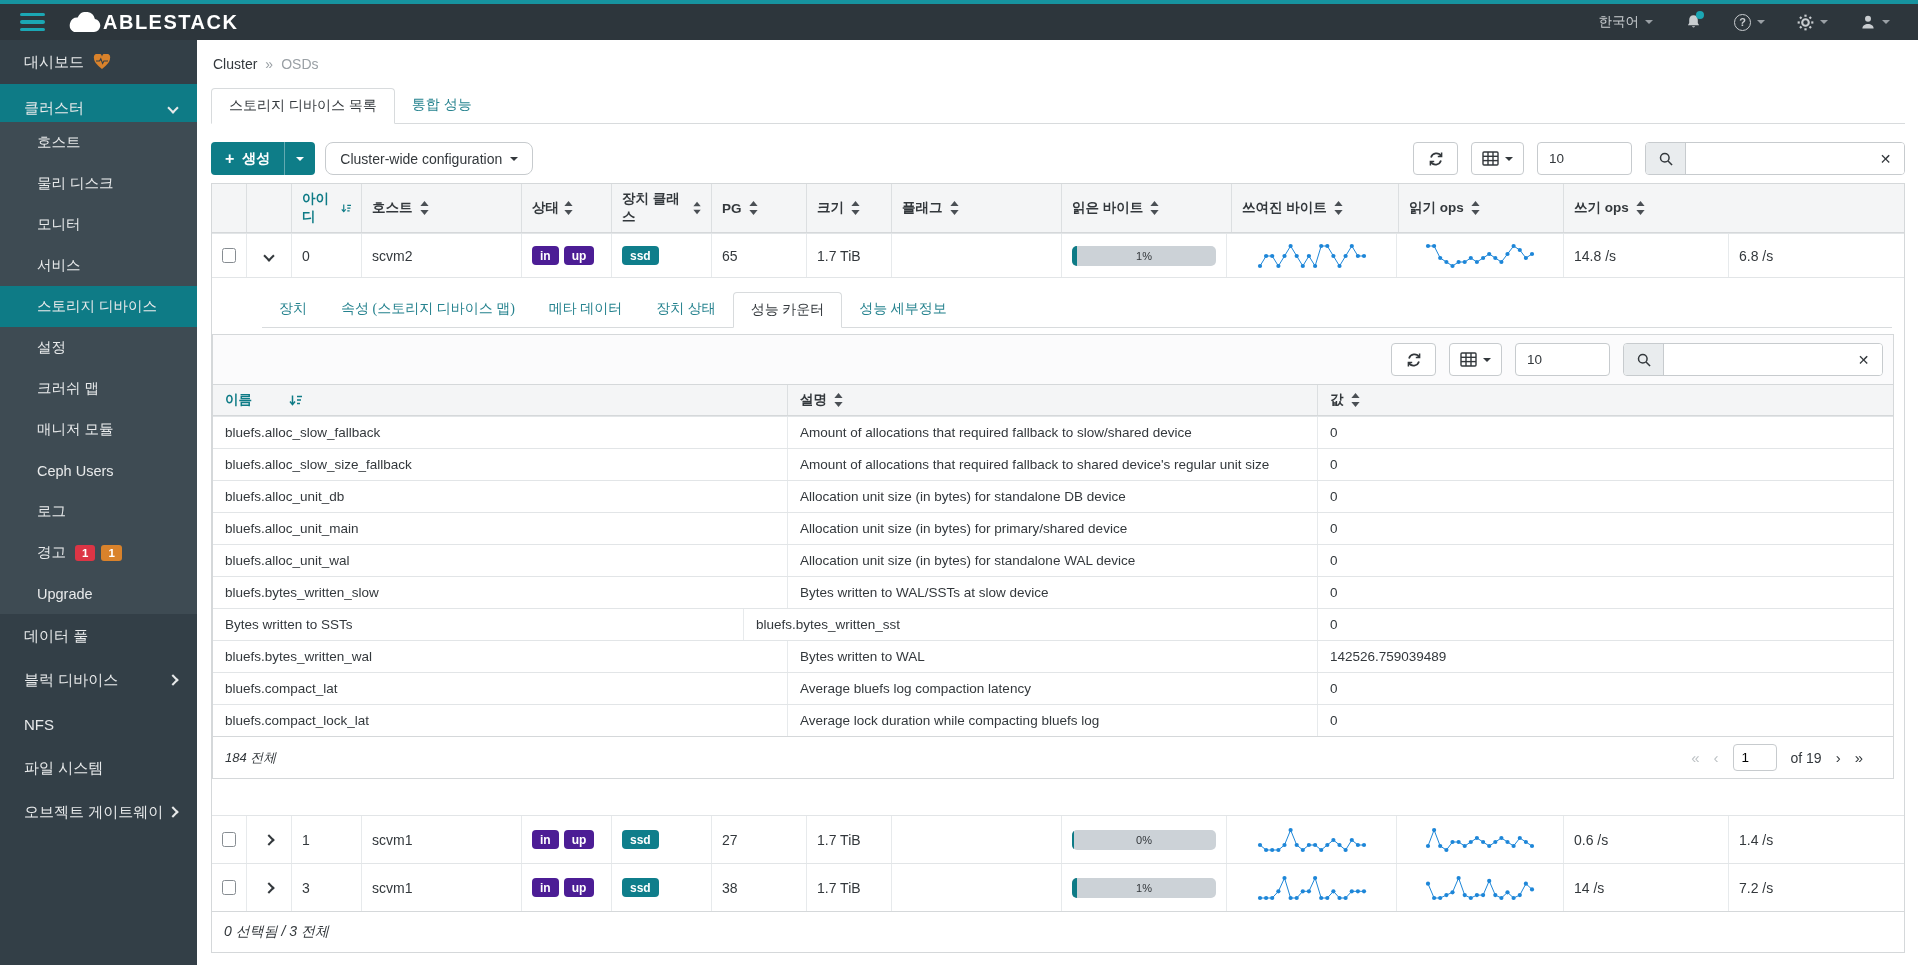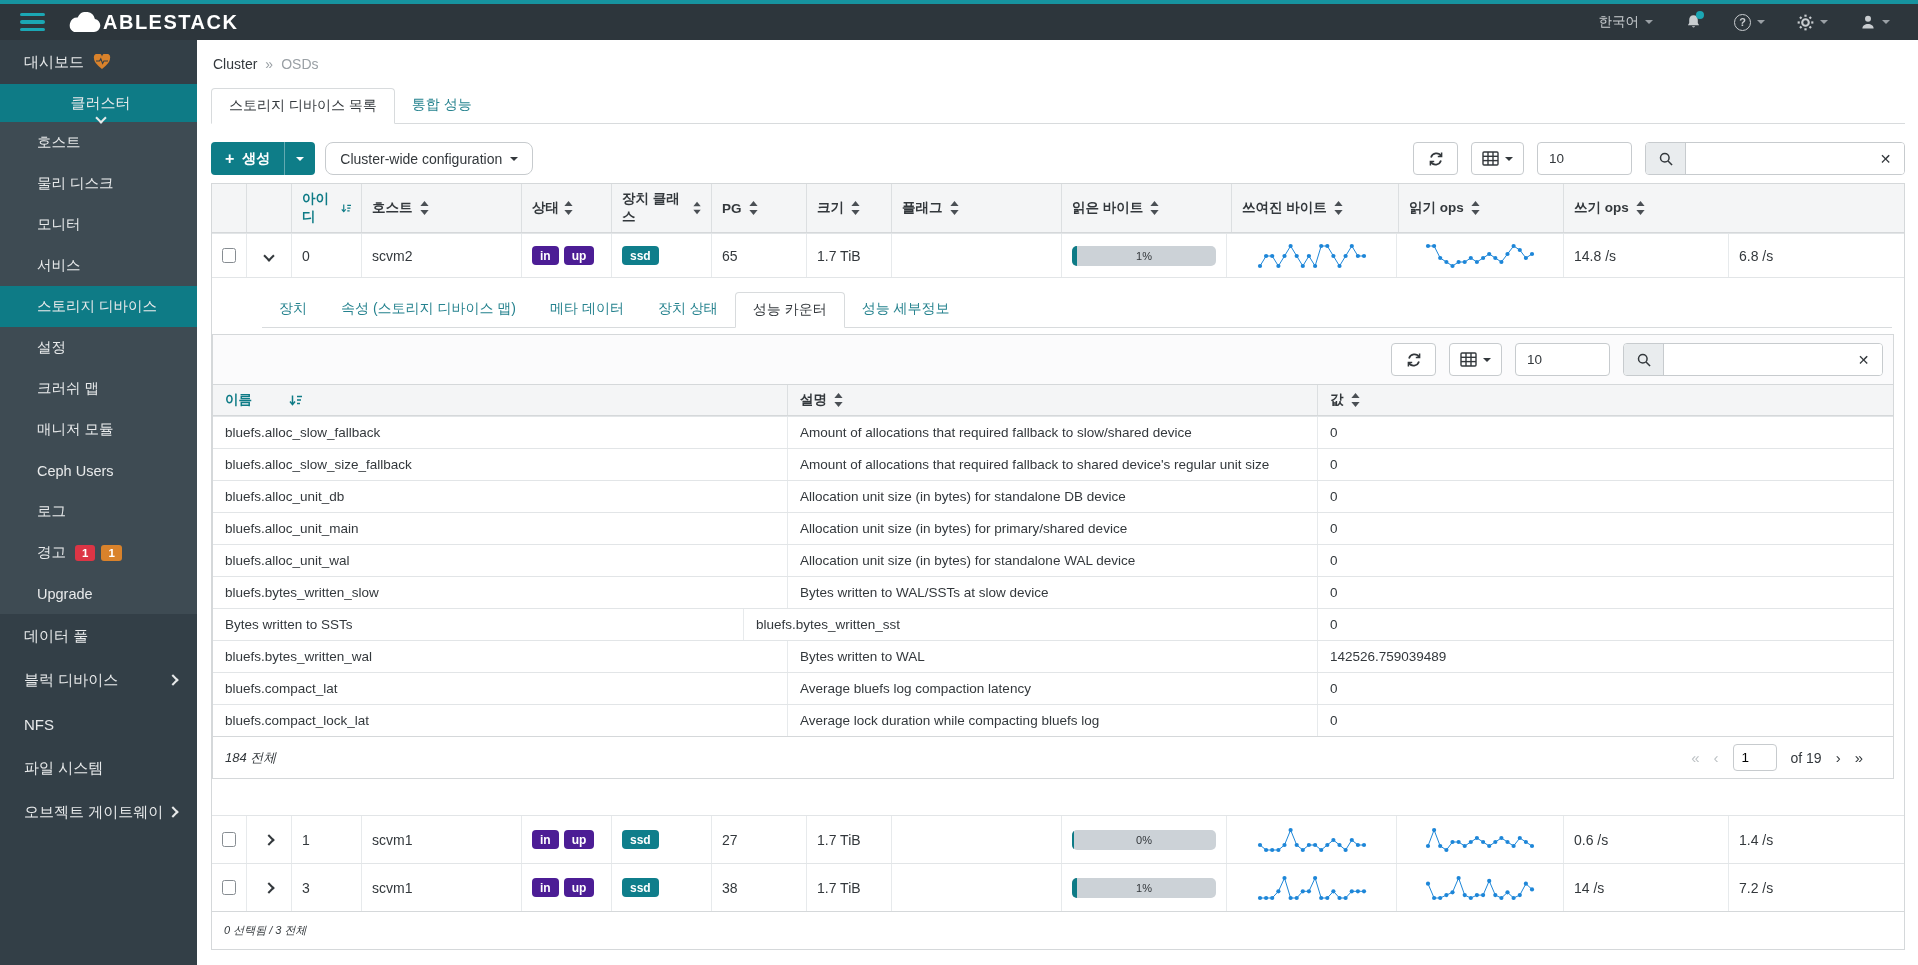--- a/index.html
+++ b/index.html
@@ -26,21 +26,21 @@
 
   
   .sidebar { position:absolute; left:0; top:40px; width:197px; height:925px; background:#333f47; color:#e8eaeb; z-index:20; }
   .side-item { height:44px; display:flex; align-items:center; padding:0 18px 0 24px; font-size:15px; cursor:pointer; position:relative; }
   .side-item .chev-r { position:absolute; right:20px; }
   .chev { display:inline-block; width:8px; height:8px; border-right:2px solid currentColor; border-bottom:2px solid currentColor; }
   .chev.right { transform:rotate(-45deg); }
   .chev.down  { transform:rotate(45deg); }
   .submenu-block { background:#3e4b53; }
   .cluster-head { height:38px; background:#0e7b86; display:flex; align-items:center;
-    justify-content:space-between; padding:10px 20px 0 24px; font-size:15px; cursor:pointer;flex-direction:column; }
+    justify-content:space-between; padding:10px 20px 0 24px; font-size:15px; cursor:pointer; }
   .sub-item { height:41px; display:flex; align-items:center; padding-left:37px; font-size:14.5px; cursor:pointer; }
   .sub-item.active { background:#0e7b86; }
   .badge { display:inline-block; font-size:11.5px; font-weight:bold; color:#fff; border-radius:3px; padding:2px 7px; }
   .badge.red { background:#dc3545; margin-left:9px; }
   .badge.orange { background:#d9822b; margin-left:6px; }
   .heart-icon { margin-left:9px; display:inline-flex; }
 
   
   .content { position:absolute; left:197px; top:40px; width:1721px; height:810px; background:#fff; padding:16px 13px 0 14px; }
   .breadcrumb { font-size:14px; display:flex; gap:8px; align-items:center; padding-left:2px; }
@@ -92,40 +92,40 @@
   .pill { font-size:12px; font-weight:bold; color:#fff; border-radius:4px; padding:2.5px 8px; }
   .pill.green { background:#4c1d95;text-align:right; }
   .pill.teal { background:#0f7e8b; }
   .usage-track { position:relative; width:152px; height:20px; background:#ccd2d7; border-radius:5px; overflow:hidden; }
   .usage-fill { position:absolute; left:0; top:0; bottom:0; background:#0e7b86; }
   .usage-text { position:absolute; inset:0; display:flex; align-items:center; justify-content:center; font-size:11px; color:#33383c; }
   .spark { display:block; }
 
   
   .detail { border-top:1px solid #e2e5e7; background:#fff; padding:12px 12px 36px 0; }
-  .detail .tabbar { margin:2px 0 0 50px; width:auto; }
+  .detail .tabbar { margin:2px 0 0 50px; width:auto;font-family:Liberation Serif, serif; }
   .panel { margin-top:6px; width:1682px; border:1px solid #d5d8da; }
   .panel-toolbar { display:flex; justify-content:flex-end; align-items:center; gap:13px; padding:8px 10px; background:#fbfbfc; }
   .inner-head { display:flex; background:#f4f5f6; border-top:1px solid #d5d8da; border-bottom:1px solid #d5d8da; }
   .inner-row { display:flex; border-top:1px solid #e2e5e7; }
   .inner-row:first-of-type { border-top:none; }
   .ith { display:flex; align-items:center; gap:7px; padding:6px 12px; min-height:30px; font-weight:bold; font-size:13.5px; border-left:1px solid #dcdfe1; }
   .ith:first-child { border-left:none;gap:37px; }
   .ith.sorted { color:#0e7b86; }
   .itd { padding:7px 12px; font-size:13.5px; min-height:31px; display:flex; align-items:center; border-left:1px solid #e7eaec; }
   .itd:first-child { border-left:none; }
   .icol-name{width:574px}.icol-desc{width:530px}.icol-val{flex:1}
   .pagination { display:flex; justify-content:space-between; align-items:center; border-top:1px solid #d5d8da; padding:7px 12px; }
   .pg-total { font-style:italic; font-size:13px; }
   .pg-ctrl { display:flex; align-items:center; gap:14px; font-size:14px; padding-right:18px; }
   .pg-btn { cursor:pointer; font-size:15px; }
   .pg-btn.disabled { color:#bdc2c5; cursor:default; }
   .pg-input { width:44px; height:27px; border:1px solid #c7cbce; border-radius:4px; padding:0 8px; font-size:13.5px; font-family:inherit; }
 
-  .t-footer { border-top:1px solid #d5d8da; padding:11px 12px; font-style:italic; font-size:11px; background:#fff; }
+  .t-footer { border-top:1px solid #d5d8da; padding:11px 12px; font-style:italic; font-size:14px; background:#fff; }
   svg { display:block; }
 </style>
 </head>
 <body>
 
 <div class="navbar">
   <div class="nav-left">
     <div class="hamburger">
         <span></span>
         <span></span>

